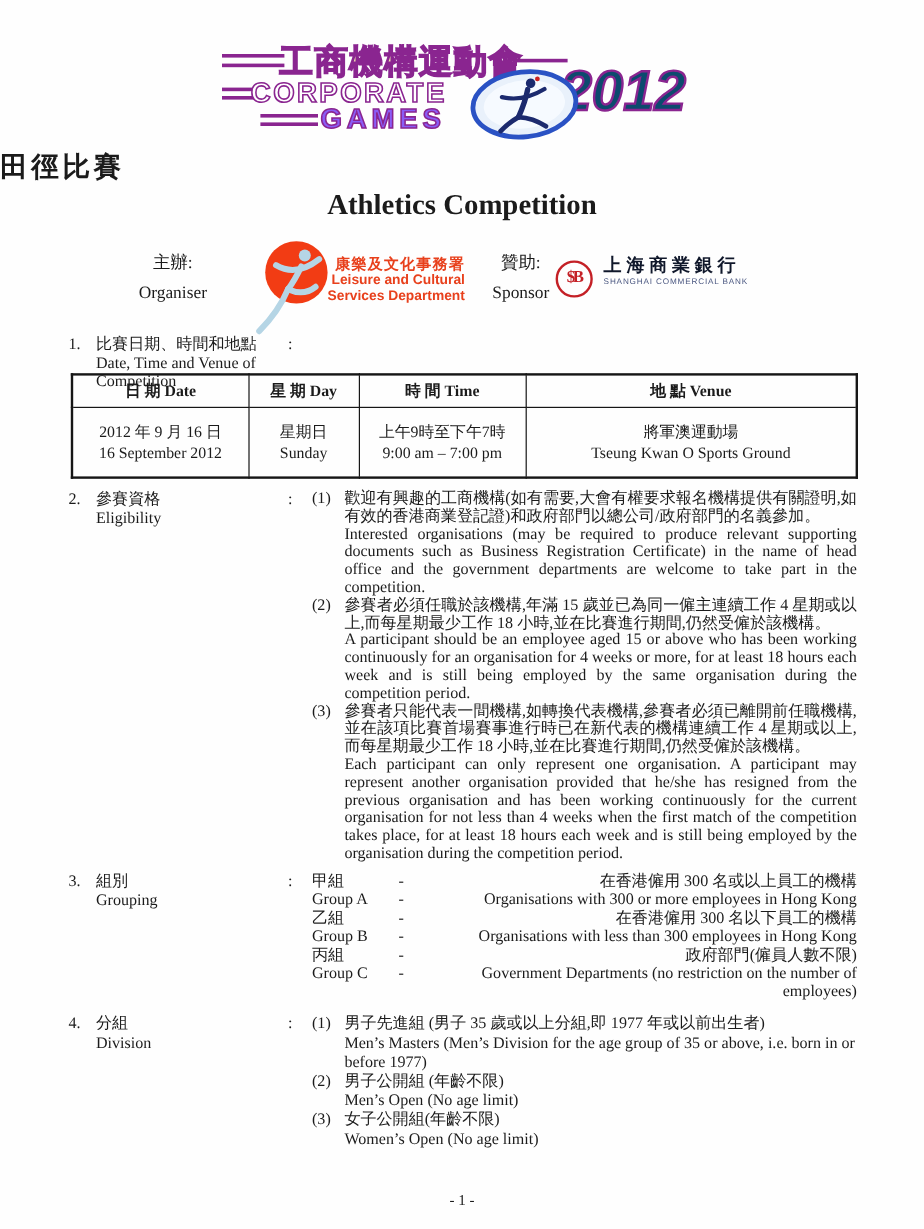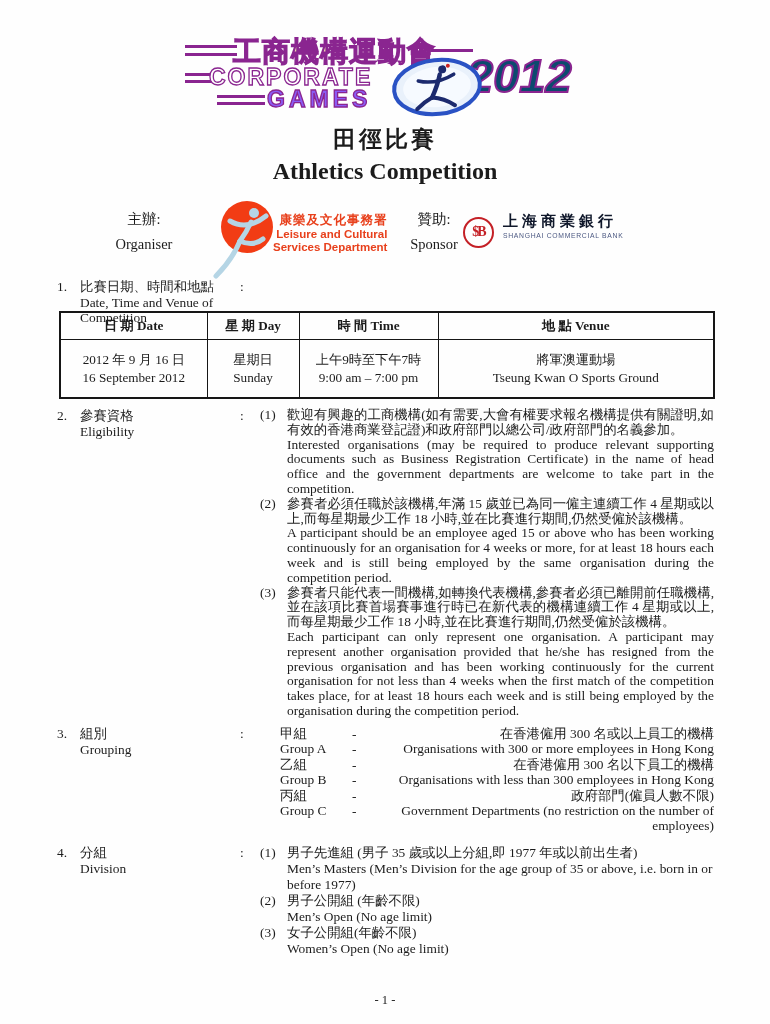--- a/index.html
+++ b/index.html
@@ -28,21 +28,21 @@
   .logo-games { position:absolute; left:82px; top:53px; z-index:1;
     font-size:23px; font-weight:bold; letter-spacing:4px;
     color:#8b5cf6; -webkit-text-stroke:1.3px #8a2590; }
   .logo-oval { position:absolute; left:206px; top:24px; width:92px; height:60px;
     transform:rotate(-6deg); z-index:2; }
   .logo-year { position:absolute; left:282px; top:15px; z-index:1;
     font-size:47px; font-weight:bold; font-style:italic;
     color:#0c4a6e; -webkit-text-stroke:2px #8a2590; }
 
   
-  .title-zh { position:absolute; left:0; top:124px; width:770px; text-align:center;
+  .title-zh { position:absolute; left:0; top:124px; width:770px; text-align:left;
     font-size:23px; font-weight:bold; letter-spacing:3px; }
   .title-en { position:absolute; left:0; top:158px; width:770px; text-align:center;
     font-size:24px; font-weight:bold; }
 
   
   #credits { position:absolute; left:105px; top:202px; width:600px; height:78px; font-size:14.5px; }
   .cred-label { position:absolute; text-align:center; line-height:25px; }
   .org-label { left:0; top:5px; width:78px; }
   .spon-label { left:296px; top:5px; width:66px; }
   .lcsd-logo { position:absolute; left:106px; top:-2px; width:70px; height:84px; }
@@ -81,21 +81,21 @@
   .cw1 { width:147px; } .cw2 { width:92px; } .cw3 { width:139px; } .cw4 { width:276px; }
   #venue-table .zh, #venue-table .en { white-space:nowrap; }
 
   
   .elig { display:flex; align-items:flex-start; }
   .elig .mk { width:27px; flex:none; line-height:14.8px; }
   .elig .tx { flex:1; min-width:0; text-align:justify; line-height:14.8px; }
 
   
   .grow { display:flex; line-height:15.4px; }
-  .grow .gl { width:72px; flex:none;margin-left:20px; }
+  .grow .gl { width:72px; flex:none; }
   .grow .gd { width:16px; flex:none; }
   .grow .gt { flex:1; min-width:0;text-align:right; }
 
   
   .divi { display:flex; align-items:flex-start; line-height:16px; }
   .divi .mk { width:27px; flex:none; }
   .divi .tx { flex:1; min-width:0; }
 
   
   .footer { position:absolute; left:0; top:993px; width:770px; text-align:center; font-size:12.5px; }

